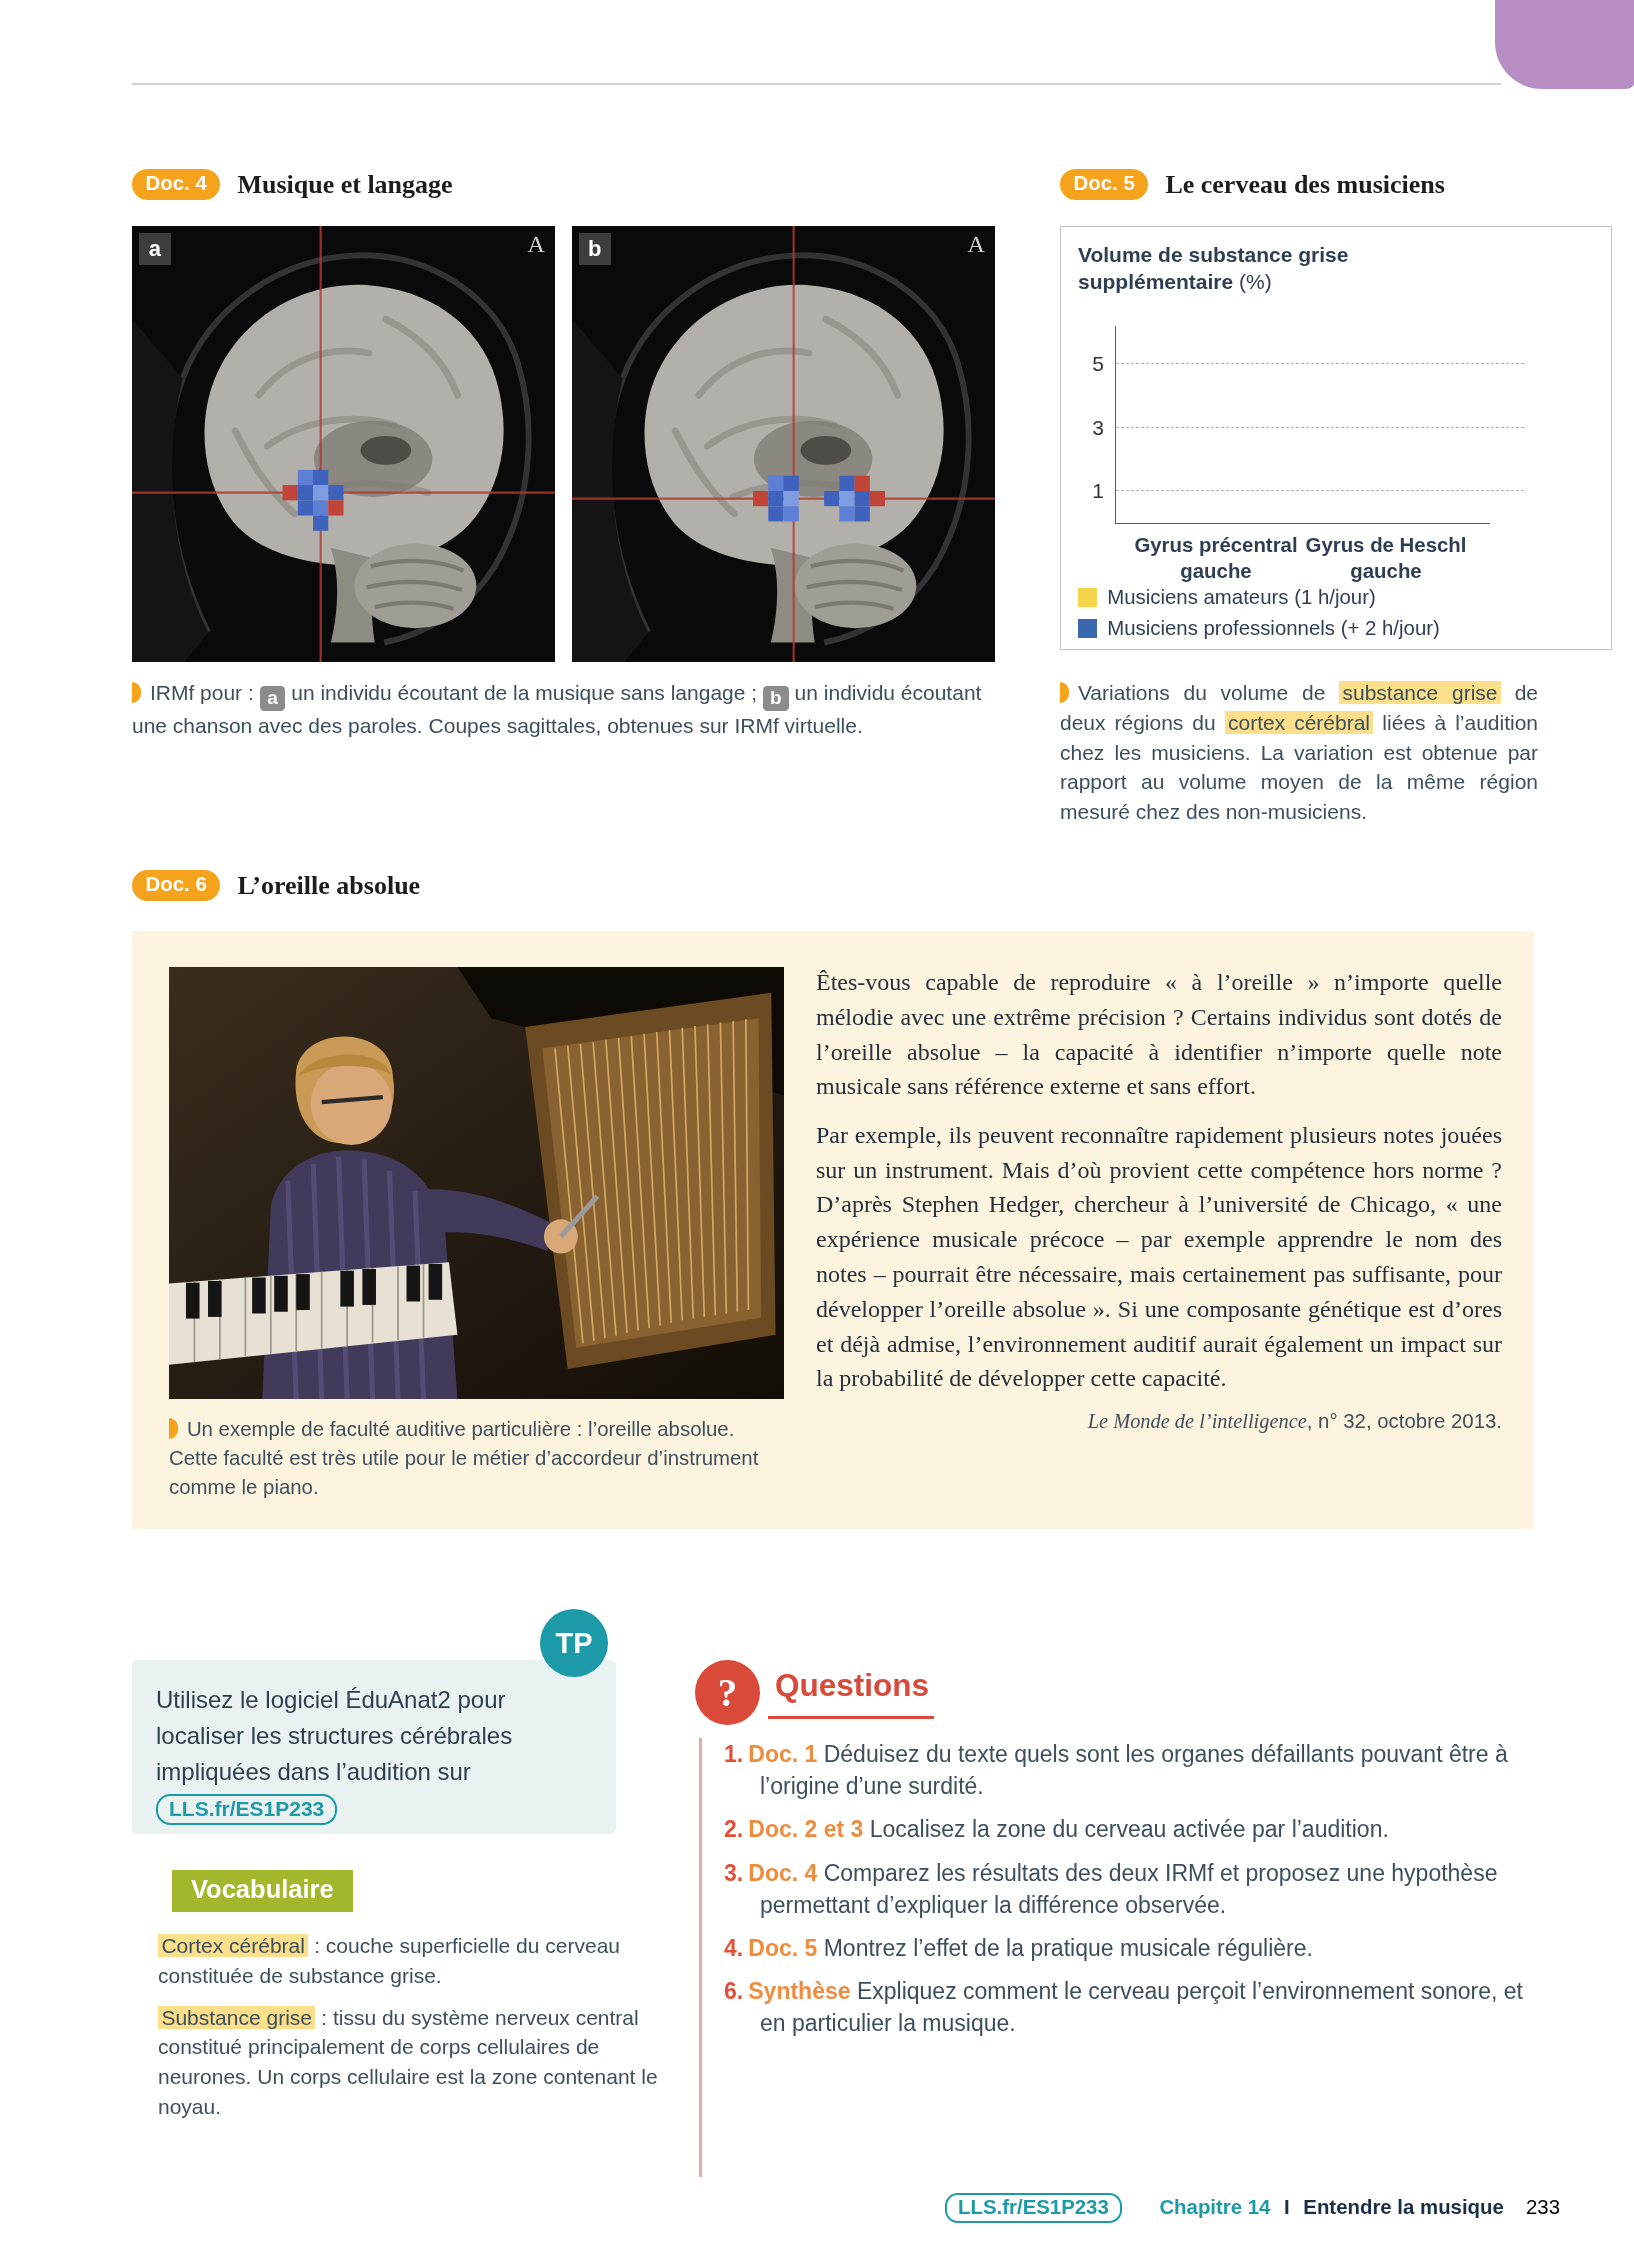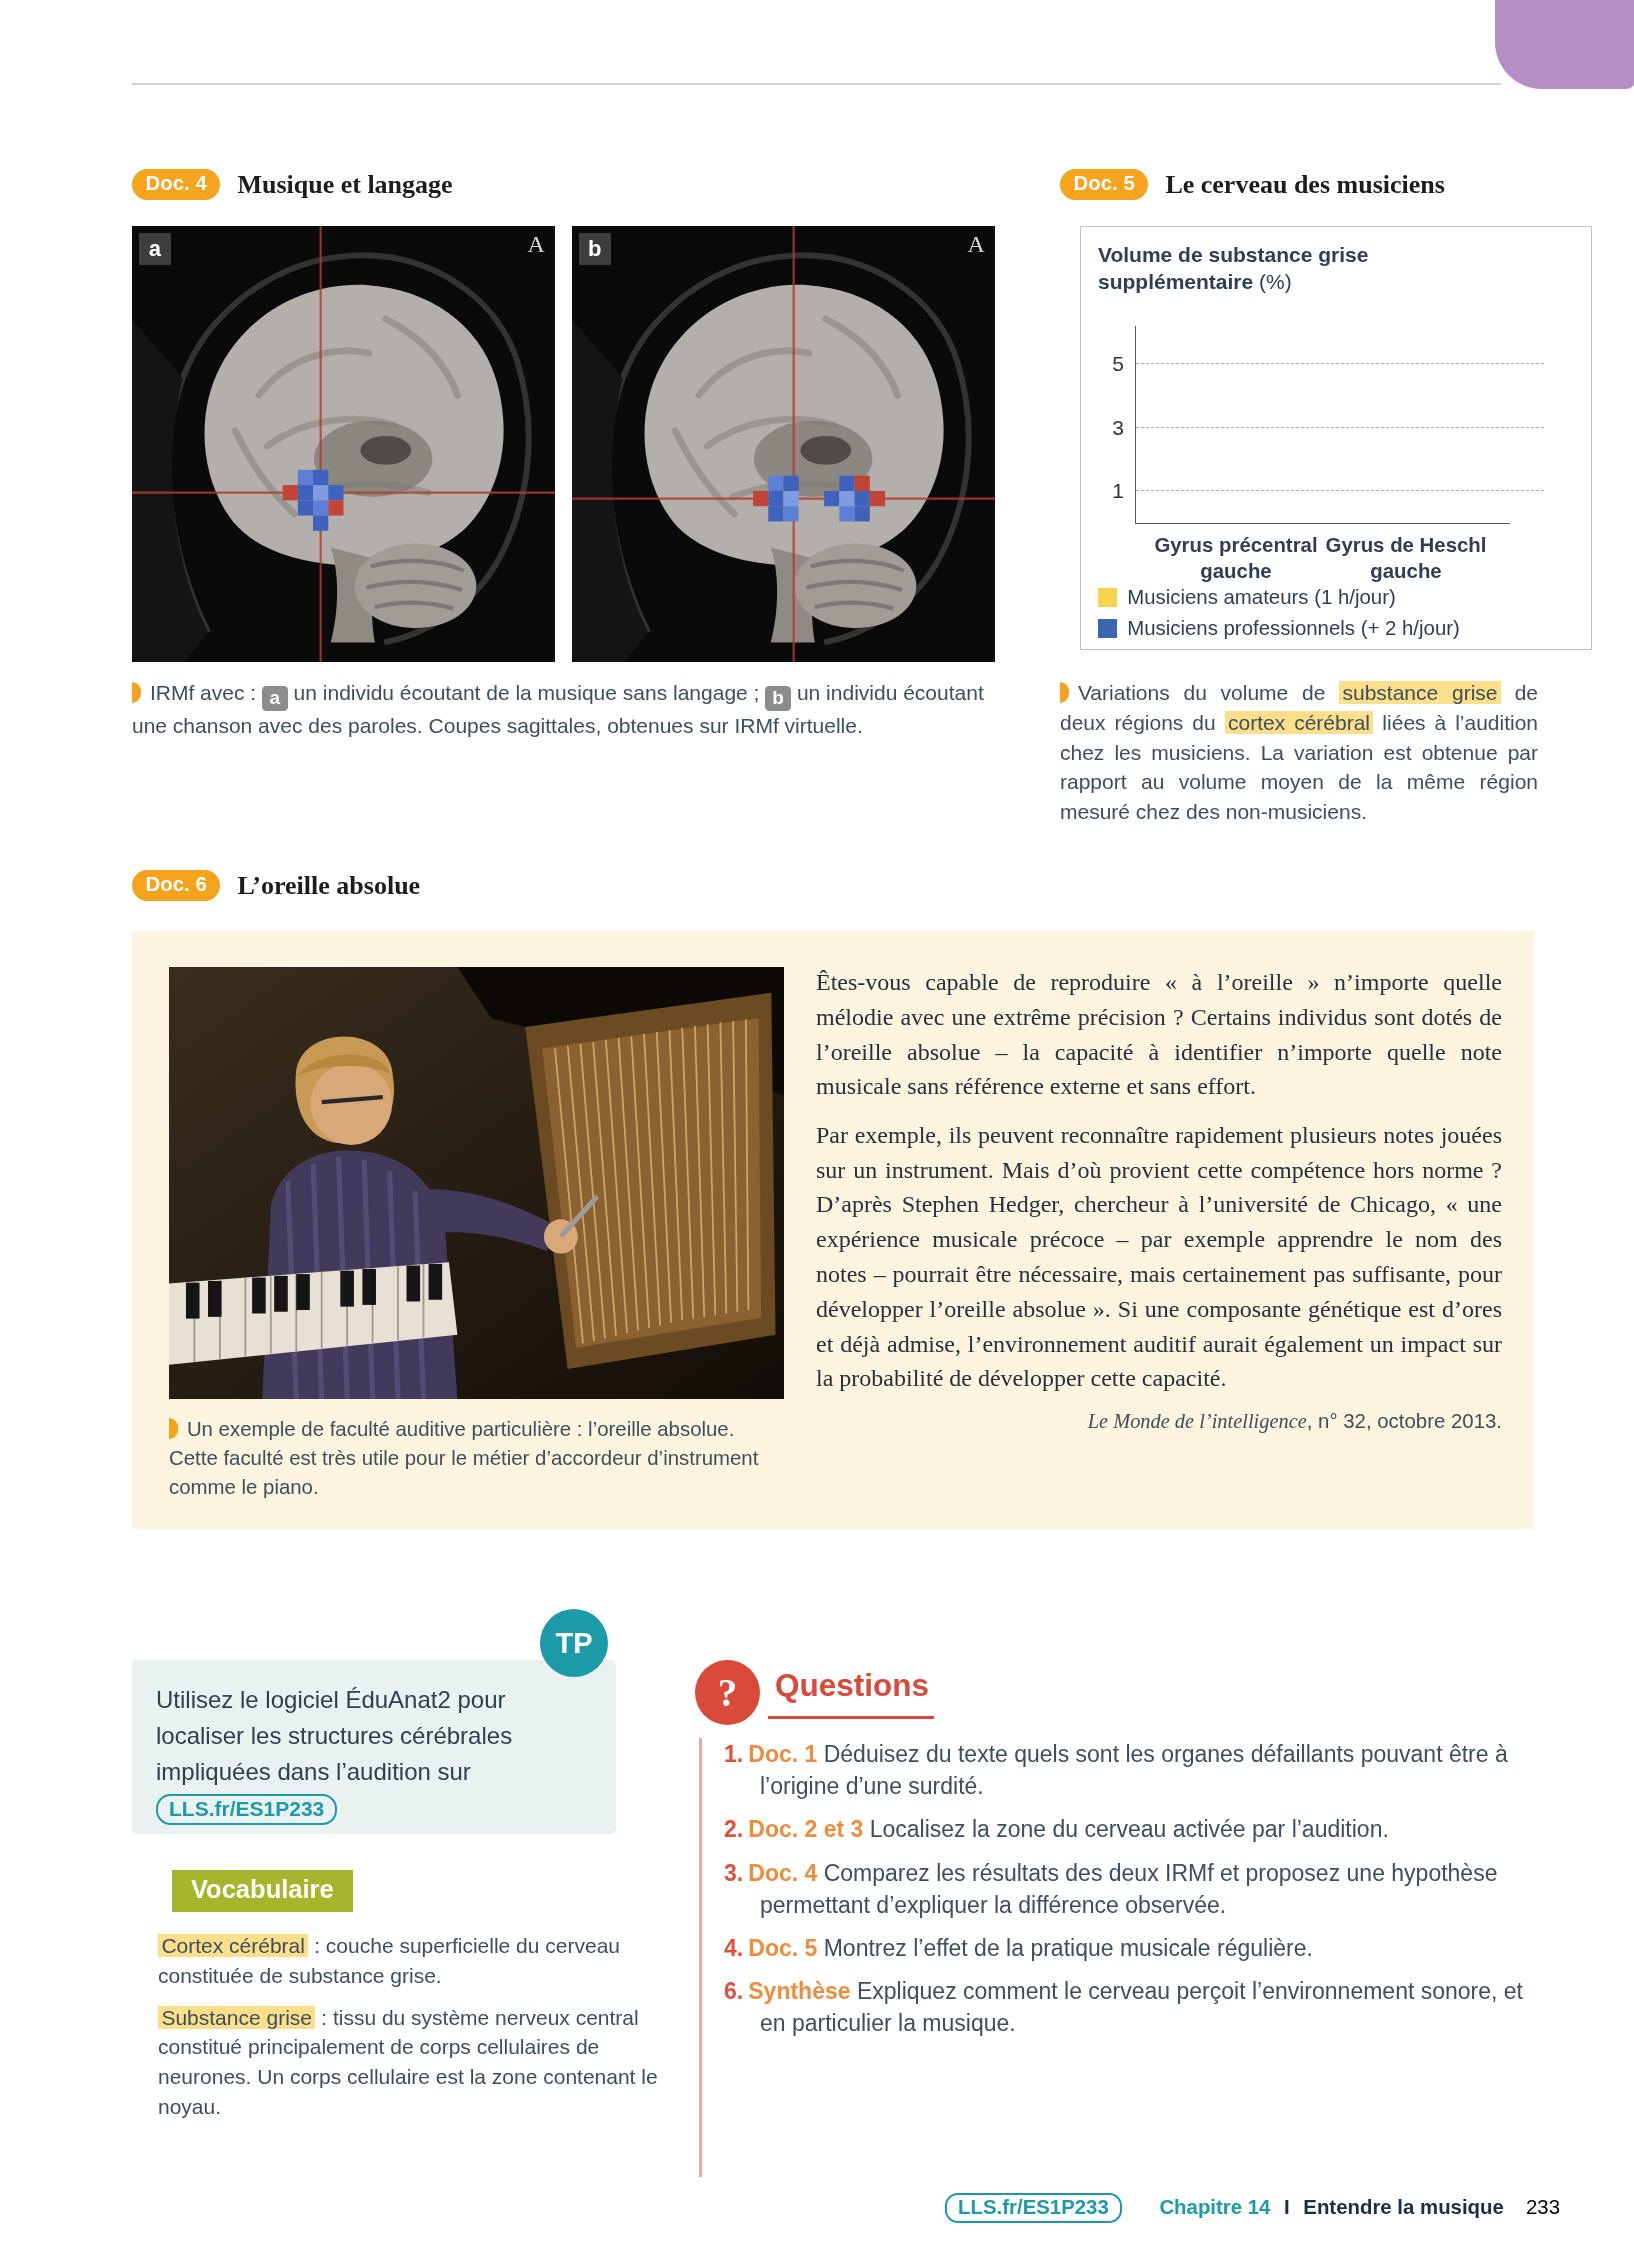--- a/index.html
+++ b/index.html
@@ -19,21 +19,21 @@
   #doc6-row { left:132px; top:870px; }
 
   
   .mri { position:absolute; top:226px; width:423px; height:436px; background:#000; }
   #mri-a { left:132px; } #mri-b { left:572px; }
   .mri svg { width:100%; height:100%; display:block; }
   .mri-label { position:absolute; top:6.8px; left:6.8px; width:32px; height:32px; background:rgba(70,70,70,.85); color:#fff; font:700 22px "Liberation Sans",sans-serif; display:flex; align-items:center; justify-content:center; }
   .mri-corner { position:absolute; top:5.1px; right:10.2px; color:#d6d6d6; font:400 24px "Liberation Serif",serif; }
 
   
-  .chart-box { position:absolute; left:1060px; top:226px; width:512px; height:424px; border:1.7px solid #c2c2c2; background:#fff;margin-left:20px; }
+  .chart-box { position:absolute; left:1060px; top:226px; width:552px; height:424px; border:1.7px solid #c2c2c2; background:#fff; }
   .chart-title { position:absolute; left:17px; top:13.6px; width:289px; font:700 21px "Liberation Sans",sans-serif; color:#2f3e55; line-height:1.3; }
   .chart-title .unit { font-weight:400; }
   .plot { position:absolute; left:54px; top:99px; width:375px; height:198px; border-left:1.7px solid #5a5a5a; border-bottom:1.7px solid #5a5a5a; }
   .gridline { position:absolute; left:0; right:-34px; height:0; border-top:1.7px dashed #b0b0b0; }
   .ytick { position:absolute; right:calc(100% + 12px); transform:translateY(50%); font:400 21px "Liberation Sans",sans-serif; color:#333; }
   .bar-group { position:absolute; bottom:0; display:flex; align-items:flex-end; }
   #group-0 { left:60px; } #group-1 { left:220px; }
   .bar { width:41px; }
   .cat-label { position:absolute; top:calc(100% + 10.2px); transform:translateX(-50%); width:204px; text-align:center; font:700 20.4px "Liberation Sans",sans-serif; color:#2f3e55; white-space:pre-line; line-height:1.25; }
   #cat-0 { left:100px; } #cat-1 { left:270px; }
@@ -207,21 +207,21 @@
         <span>Musiciens amateurs (1 h/jour)</span>
       </div>
       <div class="legend-row">
         <span class="legend-swatch" style="background: rgb(58, 104, 176);"></span>
         <span>Musiciens professionnels (+ 2 h/jour)</span>
       </div>
     </div>
   </div>
 
   <div class="caption" id="caption4">
-    <span class="cap-marker"></span><span>IRMf avec :</span><span class="chip">a</span><span>un individu écoutant de la musique sans langage ;</span><span class="chip">b</span><span>un individu écoutant une chanson avec des paroles. Coupes sagittales, obtenues sur IRMf virtuelle.</span>
+    <span class="cap-marker"></span><span>IRMf pour :</span><span class="chip">a</span><span>un individu écoutant de la musique sans langage ;</span><span class="chip">b</span><span>un individu écoutant une chanson avec des paroles. Coupes sagittales, obtenues sur IRMf virtuelle.</span>
   </div>
 
   <div class="caption" id="caption5">
     <span class="cap-marker"></span><span>Variations du volume de </span><span class="hl">substance grise</span><span> de deux régions du </span><span class="hl">cortex cérébral</span><span> liées à l’audition chez les musiciens. La variation est obtenue par rapport au volume moyen de la même région mesuré chez des non-musiciens.</span>
   </div>
 
   <div class="doc-row" id="doc6-row">
     <span class="doc-badge">Doc. 6</span>
     <span class="doc-title">L’oreille absolue</span>
   </div>

